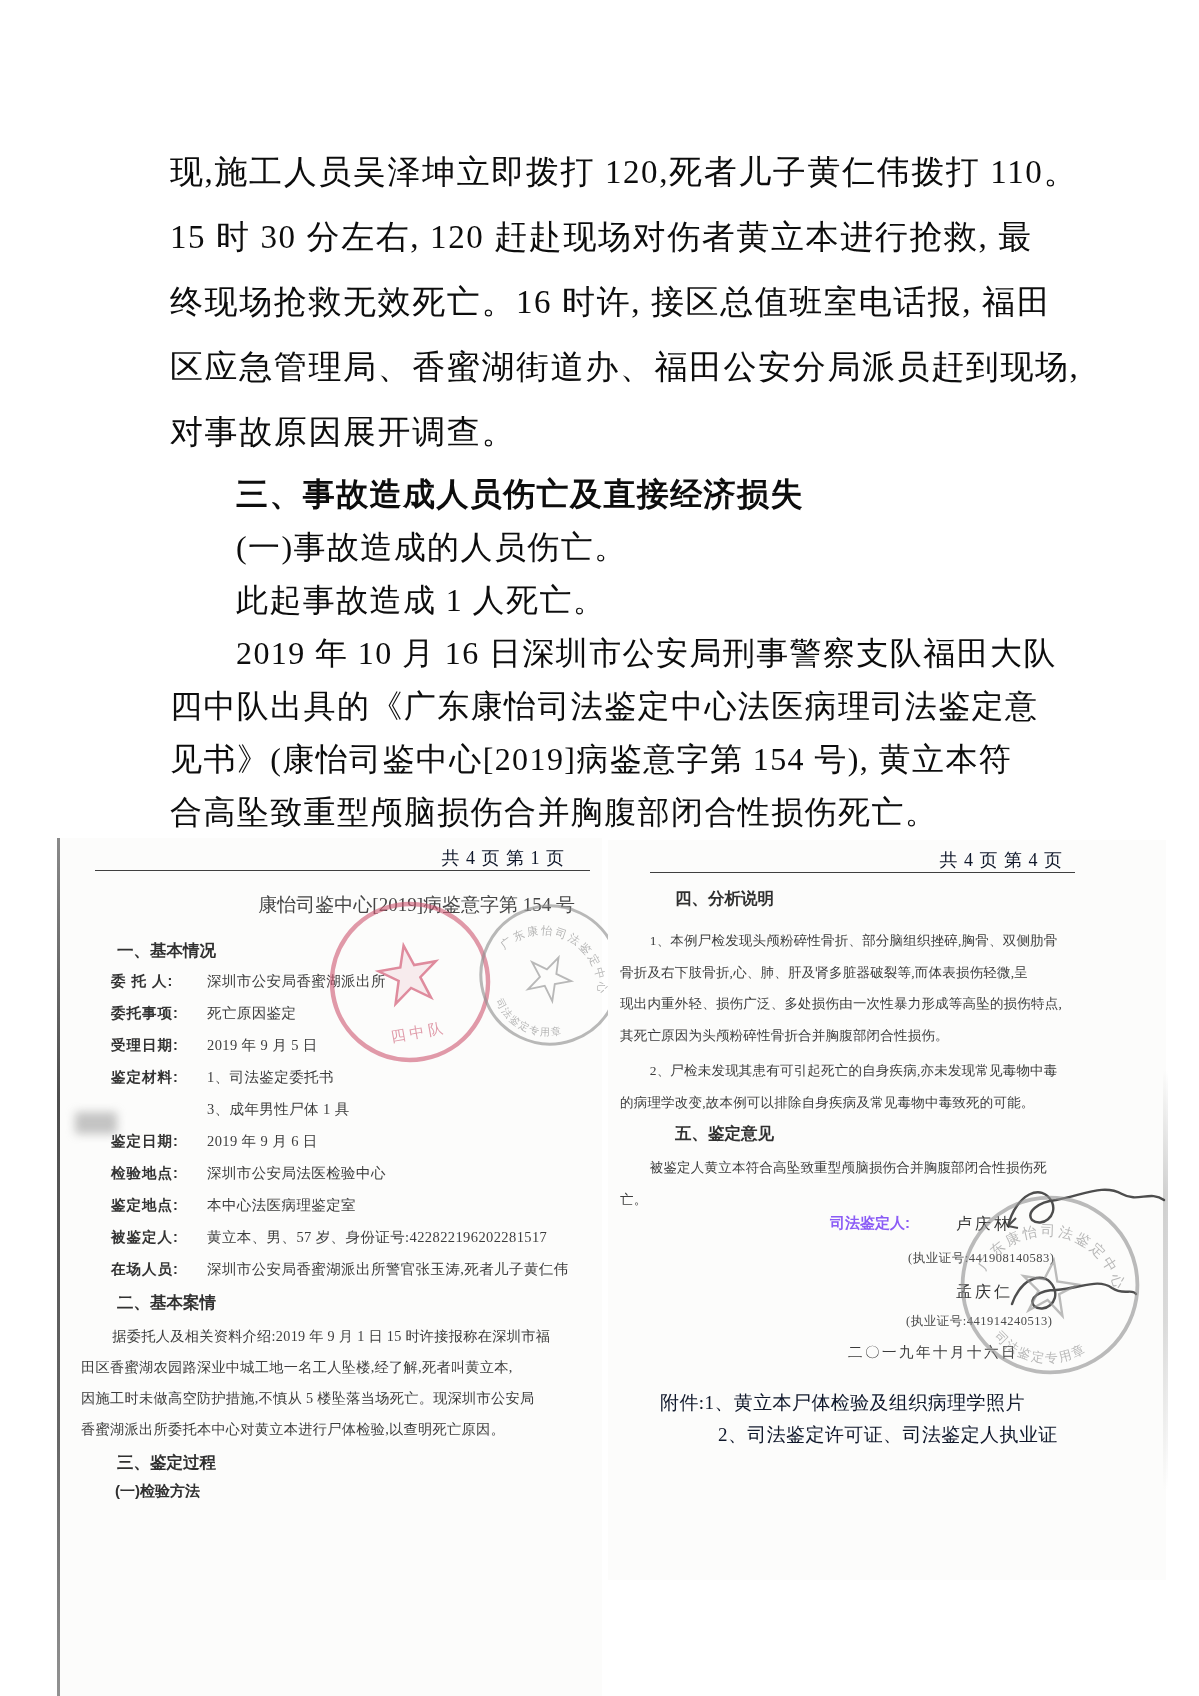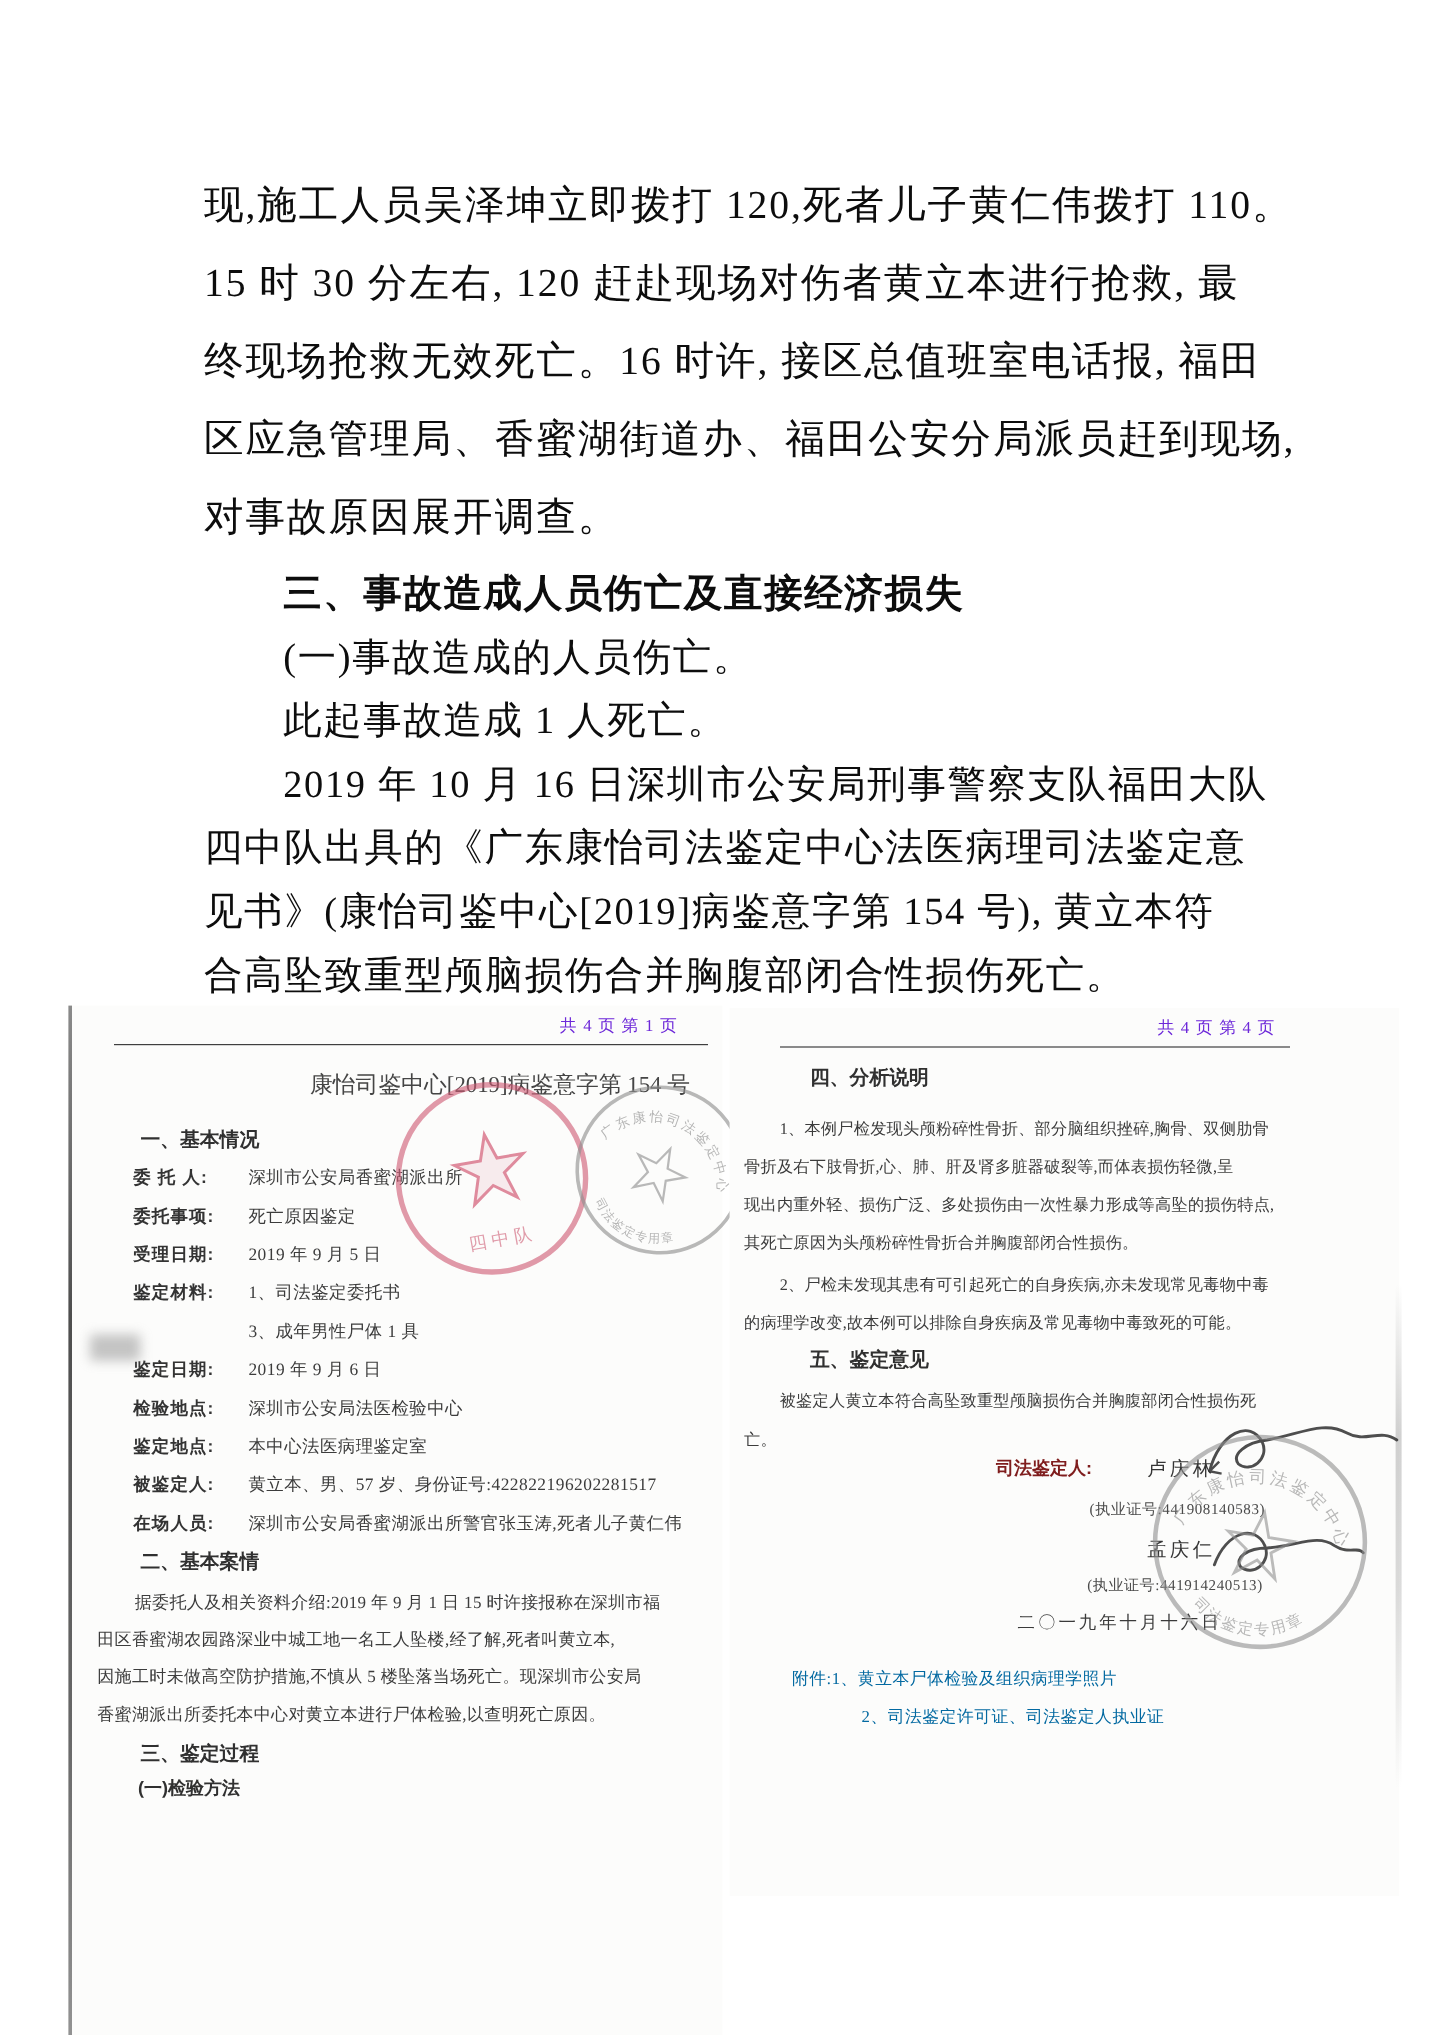--- a/index.html
+++ b/index.html
@@ -18,21 +18,21 @@
   .scan{position:absolute;background:#fcfcfb;color:#3c3c3c;box-sizing:border-box;}
   .scan-left{left:57px;top:838px;width:545px;height:858px;padding:8px 10px 0 24px;}
   .scan-left .edge-line{position:absolute;left:0;top:0;bottom:0;width:3px;
       background:linear-gradient(180deg,#8a8a8a,#4e4e4e 30%,#676767 70%,#929292);}
   .scan-left .smudge{position:absolute;left:18px;top:274px;width:42px;height:22px;background:#8c8c8c;
       filter:blur(5px);opacity:.5;}
   .scan-right{left:608px;top:840px;width:558px;height:740px;padding:8px 42px 0 12px;}
   .scan-right .edge-right{position:absolute;right:-2px;top:230px;width:5px;height:420px;opacity:.35;
       background:linear-gradient(180deg,rgba(120,120,120,0),#7d7d7d 30%,#9a9a9a 60%,rgba(140,140,140,0));}
 
-  .pagehead{font-size:14px;color:#6d28d9;text-align:right;border-bottom:1.5px solid #3f3f3f;
+  .pagehead{font-size:18px;color:#0f172a;text-align:right;border-bottom:1.5px solid #3f3f3f;
       padding:0 25px 4px 0;letter-spacing:1px;height:20px;}
   .scan-left .pagehead{margin:0 2px 0 14px;}
   .scan-right .pagehead{margin:0 49px 0 30px;padding-right:12px;}
 
   .title-wrap{width:410px;text-align:center;}
   .doc-title1{margin-top:37px;font-weight:bold;font-size:22px;letter-spacing:9px;color:#2d2d2d;line-height:30px;}
   .doc-title2{margin-top:4px;font-weight:bold;font-size:24px;letter-spacing:5px;color:#2d2d2d;line-height:34px;}
   .doc-number{margin-top:24px;text-align:right;font-size:19px;color:#454545;padding-right:17px;line-height:20px;}
 
   .sec-head{font-weight:bold;font-family:"Liberation Sans",sans-serif;font-size:16.5px;color:#303030;
@@ -47,25 +47,25 @@
 
   .case-line{font-size:14.2px;line-height:31px;white-space:nowrap;letter-spacing:.3px;}
   .first{text-indent:2.2em;}
   .m4{margin-top:4px;}.m6{margin-top:6px;}.m12{margin-top:12px;}.m14{margin-top:14px;}.m22{margin-top:22px;}
   .sub-head{margin-top:4px;font-weight:bold;font-family:"Liberation Sans",sans-serif;font-size:15px;
       line-height:24px;padding-left:34px;color:#303030;}
 
   .body-line{font-size:13.5px;line-height:31.5px;white-space:nowrap;letter-spacing:.2px;}
 
   .abs{position:absolute;}
-  .sig-label{font-weight:bold;font-family:"Liberation Sans",sans-serif;font-size:15px;color:#7f1d1d;}
+  .sig-label{font-weight:bold;font-family:"Liberation Sans",sans-serif;font-size:15px;color:#8b5cf6;}
   .sig-name{font-size:16px;letter-spacing:3px;color:#343434;}
   .license{font-size:12.5px;color:#4a4a4a;letter-spacing:.5px;}
   .sig-date{font-size:14.5px;letter-spacing:2.5px;color:#3a3a3a;}
-  .attach{font-size:14px;color:#0369a1;letter-spacing:.4px;white-space:nowrap;}
+  .attach{font-size:19px;color:#0f172a;letter-spacing:.4px;white-space:nowrap;}
 
   svg{overflow:visible;}
 </style>
 </head>
 <body>
 
 <div class="report-a">
   <div class="r-line">现,施工人员吴泽坤立即拨打 120,死者儿子黄仁伟拨打 110。</div>
   <div class="r-line">15 时 30 分左右, 120 赶赴现场对伤者黄立本进行抢救, 最</div>
   <div class="r-line">终现场抢救无效死亡。16 时许, 接区总值班室电话报, 福田</div>

